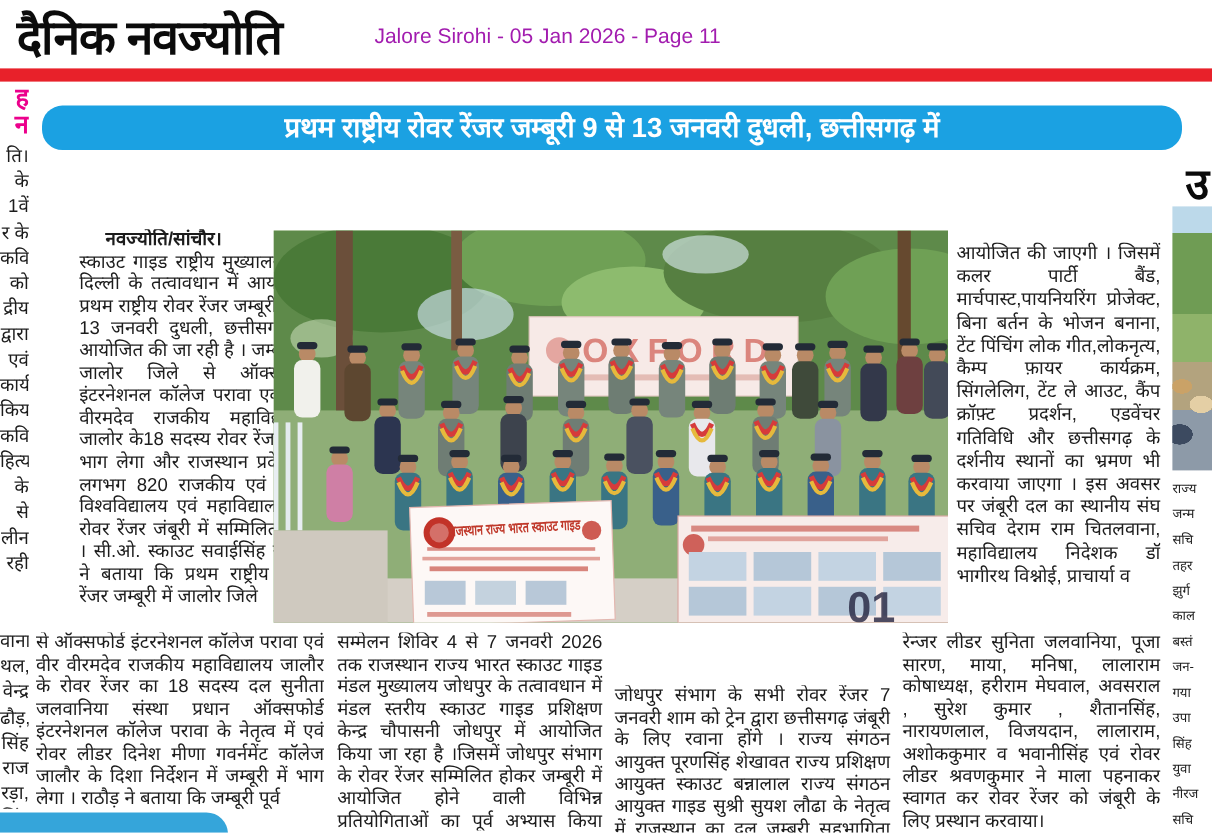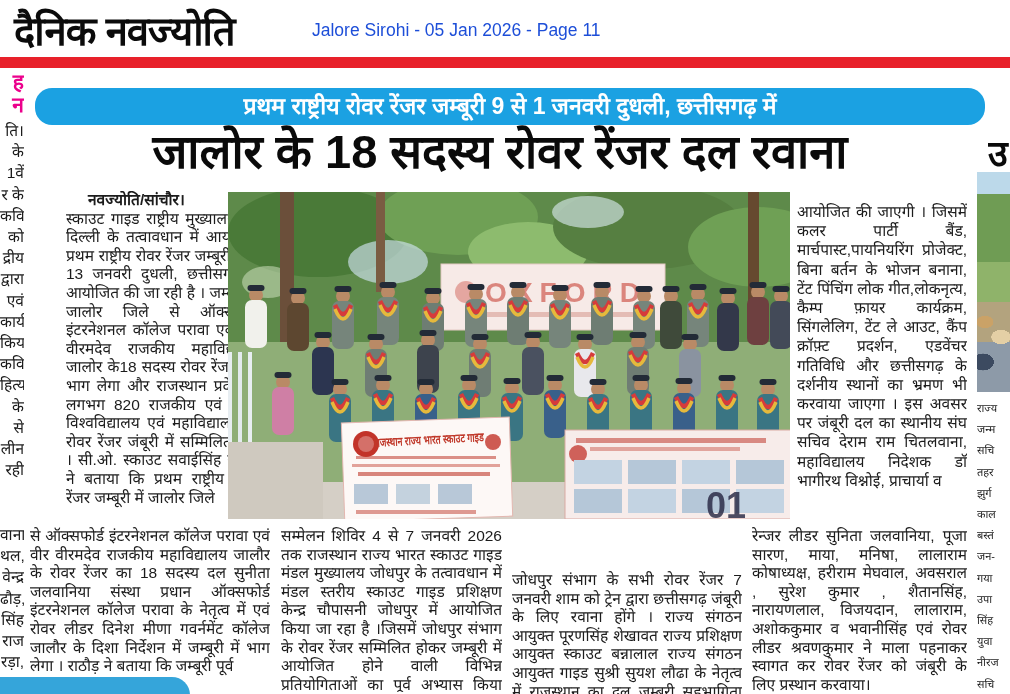--- a/index.html
+++ b/index.html
@@ -1,21 +1,21 @@
 <!DOCTYPE html>
 <html><head>
 <meta charset="utf-8">
 <style>
   html,body{margin:0;padding:0;background:#ffffff;}
   #page{position:relative;width:1010px;height:694px;background:#fff;overflow:hidden;
         font-family:"Liberation Sans","DejaVu Sans",sans-serif;color:#111;}
   .abs{position:absolute;}
   
   .logo{left:14px;top:2px;font-size:40px;font-weight:900;color:#0b0b0b;letter-spacing:-1px;}
-  .dateline{left:312px;top:20px;font-size:17.5px;color:#1d4ed8;}
+  .dateline{left:312px;top:20px;font-size:17.5px;color:#a21caf;}
   .redbar{left:0;top:57px;width:1010px;height:11px;background:#e8212a;}
   
   .kicker{left:35px;top:88px;width:950px;height:37px;background:#1ba1e2;border-radius:17px;
           color:#fff;font-weight:bold;font-size:23px;text-align:center;line-height:37px;}
   .headline{left:30px;top:124px;width:940px;font-size:47px;font-weight:bold;color:#0a0a0a;
             text-align:center;line-height:56px;letter-spacing:0;}
   
   .bodytxt{font-size:15.5px;line-height:18.6px;text-align:justify;color:#1c1c1c;}
   .c1top{left:30px;top:191px;width:193px;height:334px;overflow:hidden;text-indent:22px;margin-left:36px;}
   .crtop{left:797px;top:202px;width:170px;height:346px;overflow:hidden;line-height:19.2px;}
@@ -47,22 +47,21 @@
 </style>
 </head>
 <body>
 
 <div id="page">
 
   <div class="abs logo">दैनिक नवज्योति</div>
   <div class="abs dateline">Jalore Sirohi - 05 Jan 2026 - Page 11</div>
   <div class="abs redbar"></div>
 
-  <div class="abs kicker">प्रथम राष्ट्रीय रोवर रेंजर जम्बूरी 9 से 1 जनवरी दुधली, छत्तीसगढ़ में</div>
-  <div class="abs headline">जालोर के 18 सदस्य रोवर रेंजर दल रवाना</div>
+  <div class="abs kicker">प्रथम राष्ट्रीय रोवर रेंजर जम्बूरी 9 से 13 जनवरी दुधली, छत्तीसगढ़ में</div>
 
   <div class="abs bodytxt c1top"><span class="lead">नवज्योति/सांचौर।</span><span> भारत स्काउट गाइड राष्ट्रीय मुख्यालय नई दिल्ली के तत्वावधान में आयोजित प्रथम राष्ट्रीय रोवर रेंजर जम्बूरी 9 से 13 जनवरी दुधली, छत्तीसगढ़ में आयोजित की जा रही है । जम्बूरी में जालोर जिले से ऑक्सफोर्ड इंटरनेशनल कॉलेज परावा एवं वीर वीरमदेव राजकीय महाविद्यालय जालोर के18 सदस्य रोवर रेंजर दल भाग लेगा और राजस्थान प्रदेश से लगभग 820 राजकीय एवं निजी विश्वविद्यालय एवं महाविद्यालय के रोवर रेंजर जंबूरी में सम्मिलित होंगे । सी.ओ. स्काउट सवाईसिंह राठौड़ ने बताया कि प्रथम राष्ट्रीय रोवर रेंजर जम्बूरी में जालोर जिले</span></div>
 
   <div class="abs photo">
     <svg width="562" height="327" viewBox="0 0 562 327" xmlns="http://www.w3.org/2000/svg">
       <defs>
         <g id="ps">
           <circle cx="0" cy="0" r="7" fill="#b98a66"></circle>
           <rect x="-8.5" y="-10" width="17" height="6" rx="3" fill="#232b37"></rect>
           <rect x="-11" y="5" width="22" height="48" rx="7" fill="currentColor"></rect>

